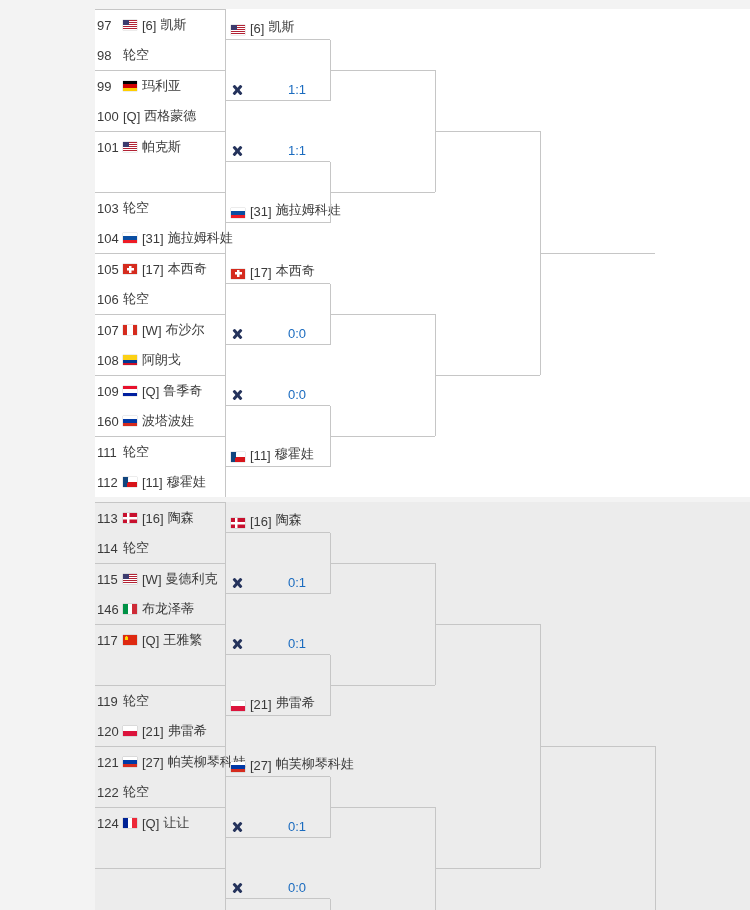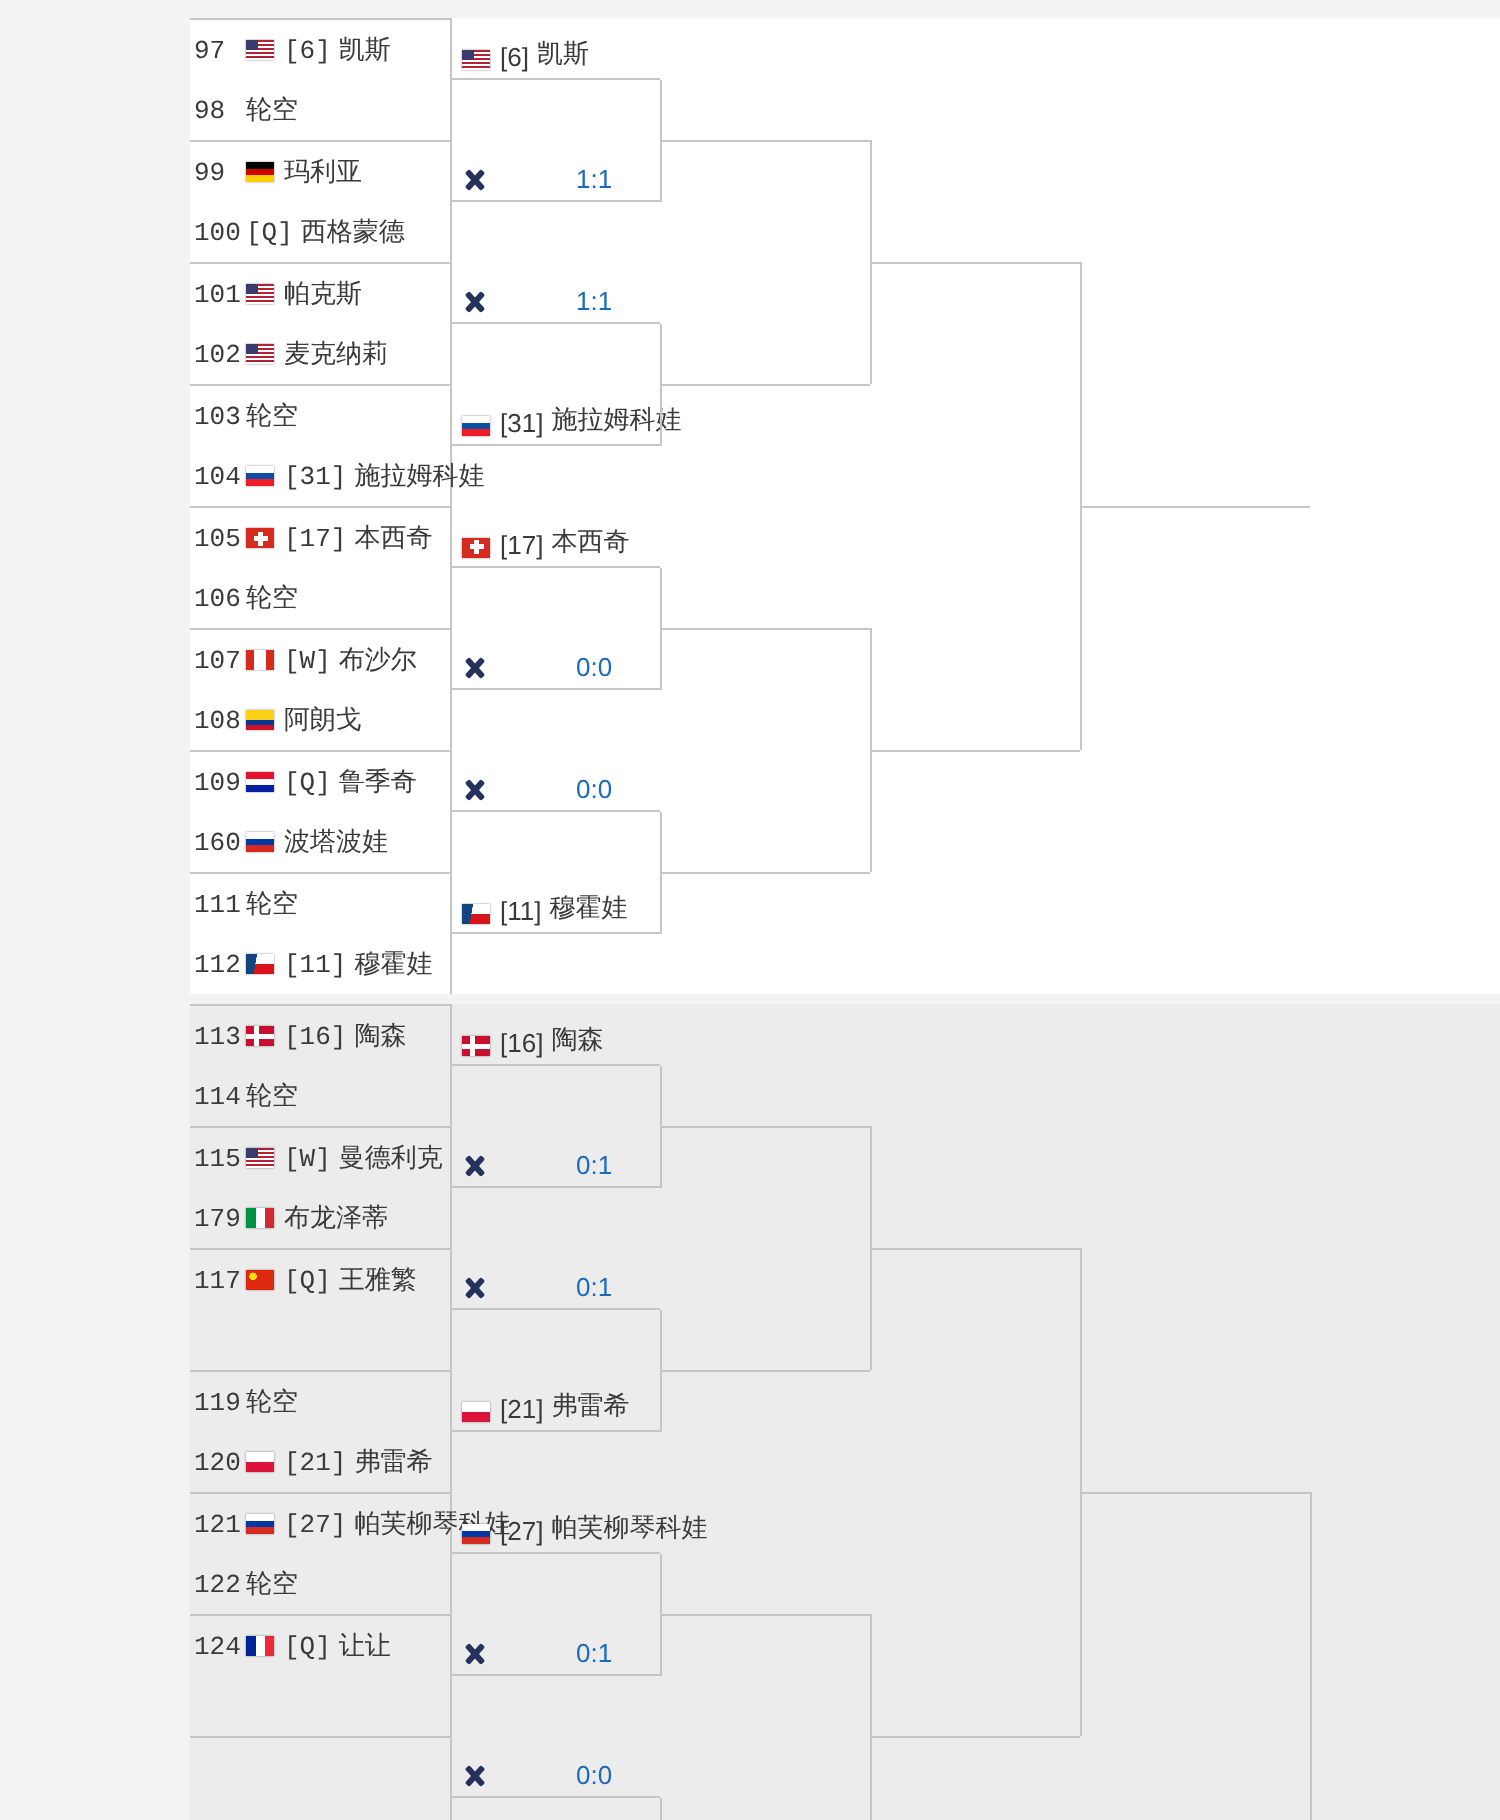--- a/index.html
+++ b/index.html
@@ -4,21 +4,21 @@
 <style>
   * { margin:0; padding:0; box-sizing:border-box; }
   html,body { width:750px; height:910px; }
   body { font-family:"Liberation Sans","DejaVu Sans",sans-serif; background:var(--page,#f3f3f3); }
   .page { position:relative; width:750px; height:910px; overflow:hidden; }
   .draw-section { position:absolute; left:95px; width:655px; overflow:hidden; }
   .leftcol { position:absolute; left:0; top:0; bottom:0; width:131px;
              border-top:1px solid var(--line); border-right:1px solid var(--line); }
   .pair { height:61px; border-bottom:1px solid var(--line); }
   .row { height:30px; display:flex; align-items:center; padding-left:2px;
-         font-size:13px; color:var(--text); white-space:nowrap;font-family:Liberation Mono, monospace; }
+         font-size:13px; color:var(--text); white-space:nowrap; }
   .num { display:inline-block; width:26px; flex:none; }
   .flag { display:inline-block; width:14px; height:10px; flex:none; margin-right:5px;
           box-shadow:0 0 1px rgba(0,0,0,.45); }
   .seed { margin-right:4px; }
   .pname { }
   .r2 { position:absolute; left:130px; width:105px; height:27px;
         border-bottom:1px solid var(--line); display:flex; align-items:flex-end;
         padding:0 0 3px 6px; font-size:13px; color:var(--text); white-space:nowrap; overflow:visible; }
   .r2 .flag { margin-bottom:1px; }
   .score { color:var(--score);margin-left:39px; }
@@ -80,25 +80,20 @@
             <span class="seed">[Q]</span>
             <span class="pname">西格蒙德</span>
           </div>
         </div>
         <div class="pair">
           <div class="row">
             <span class="num">101</span>
             <span class="flag f-us"></span>
             <span class="pname">帕克斯</span>
           </div>
-          <div class="row">
-            <span class="num">102</span>
-            <span class="flag f-us"></span>
-            <span class="pname">麦克纳莉</span>
-          </div>
         </div>
         <div class="pair">
           <div class="row">
             <span class="num">103</span>
             <span class="pname">轮空</span>
           </div>
           <div class="row">
             <span class="num">104</span>
             <span class="flag f-sk"></span>
             <span class="seed">[31]</span>
@@ -222,21 +217,21 @@
           </div>
         </div>
         <div class="pair">
           <div class="row">
             <span class="num">115</span>
             <span class="flag f-us"></span>
             <span class="seed">[W]</span>
             <span class="pname">曼德利克</span>
           </div>
           <div class="row">
-            <span class="num">179</span>
+            <span class="num">146</span>
             <span class="flag f-it"></span>
             <span class="pname">布龙泽蒂</span>
           </div>
         </div>
         <div class="pair">
           <div class="row">
             <span class="num">117</span>
             <span class="flag f-cn"></span>
             <span class="seed">[Q]</span>
             <span class="pname">王雅繁</span>

